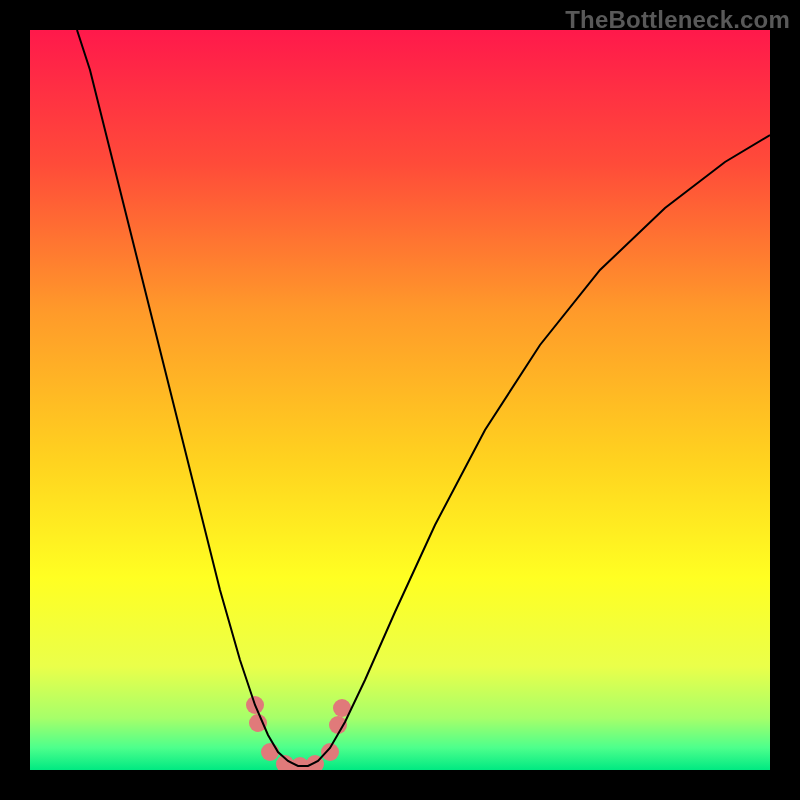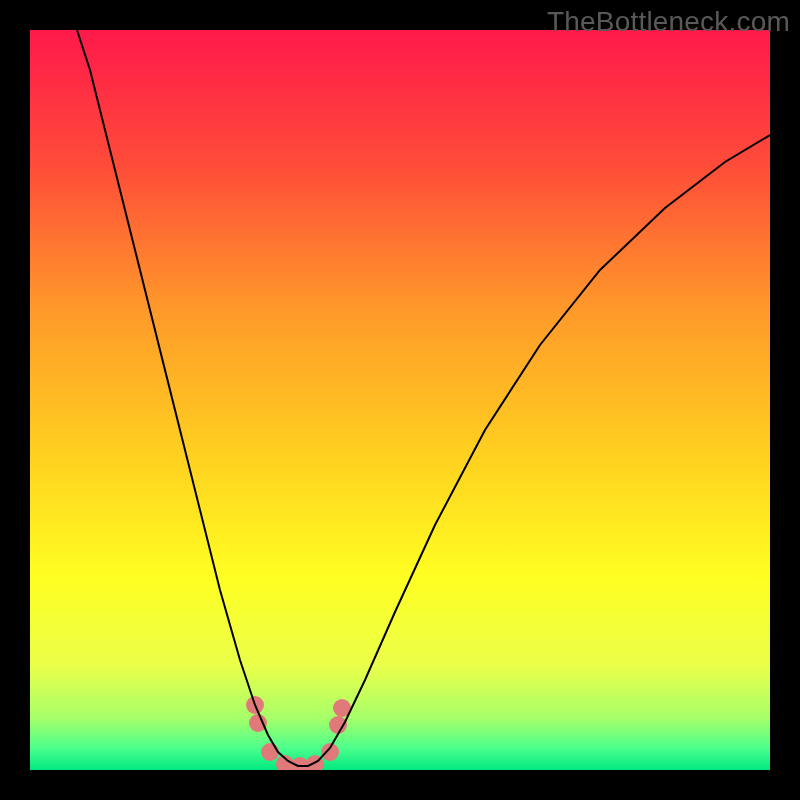--- a/index.html
+++ b/index.html
@@ -39,22 +39,22 @@
     left: 0;
     top: 0;
     width: 740px;
     height: 740px;
   }
   .watermark {
     position: absolute;
     top: 6px;
     right: 10px;
     color: #595959;
-    font-size: 28px;
-    font-weight: 400;
+    font-size: 24px;
+    font-weight: 700;
     letter-spacing: 0.2px;
   }
 </style>
 </head>
 <body>
 
 <div class="frame">
 
   <div class="plot">
 

